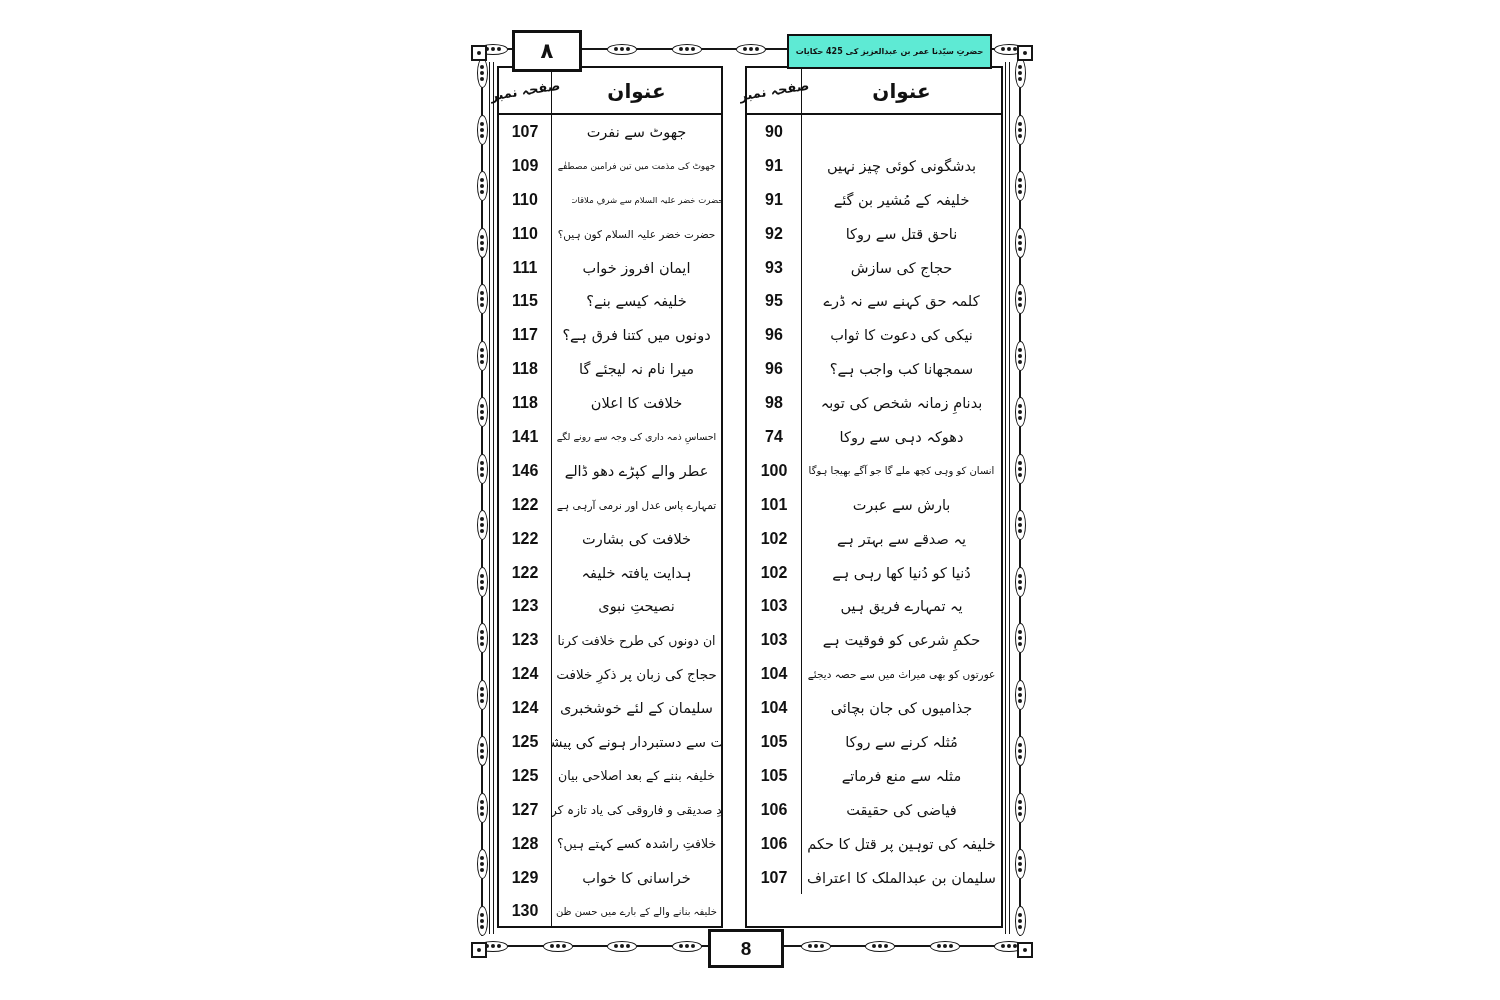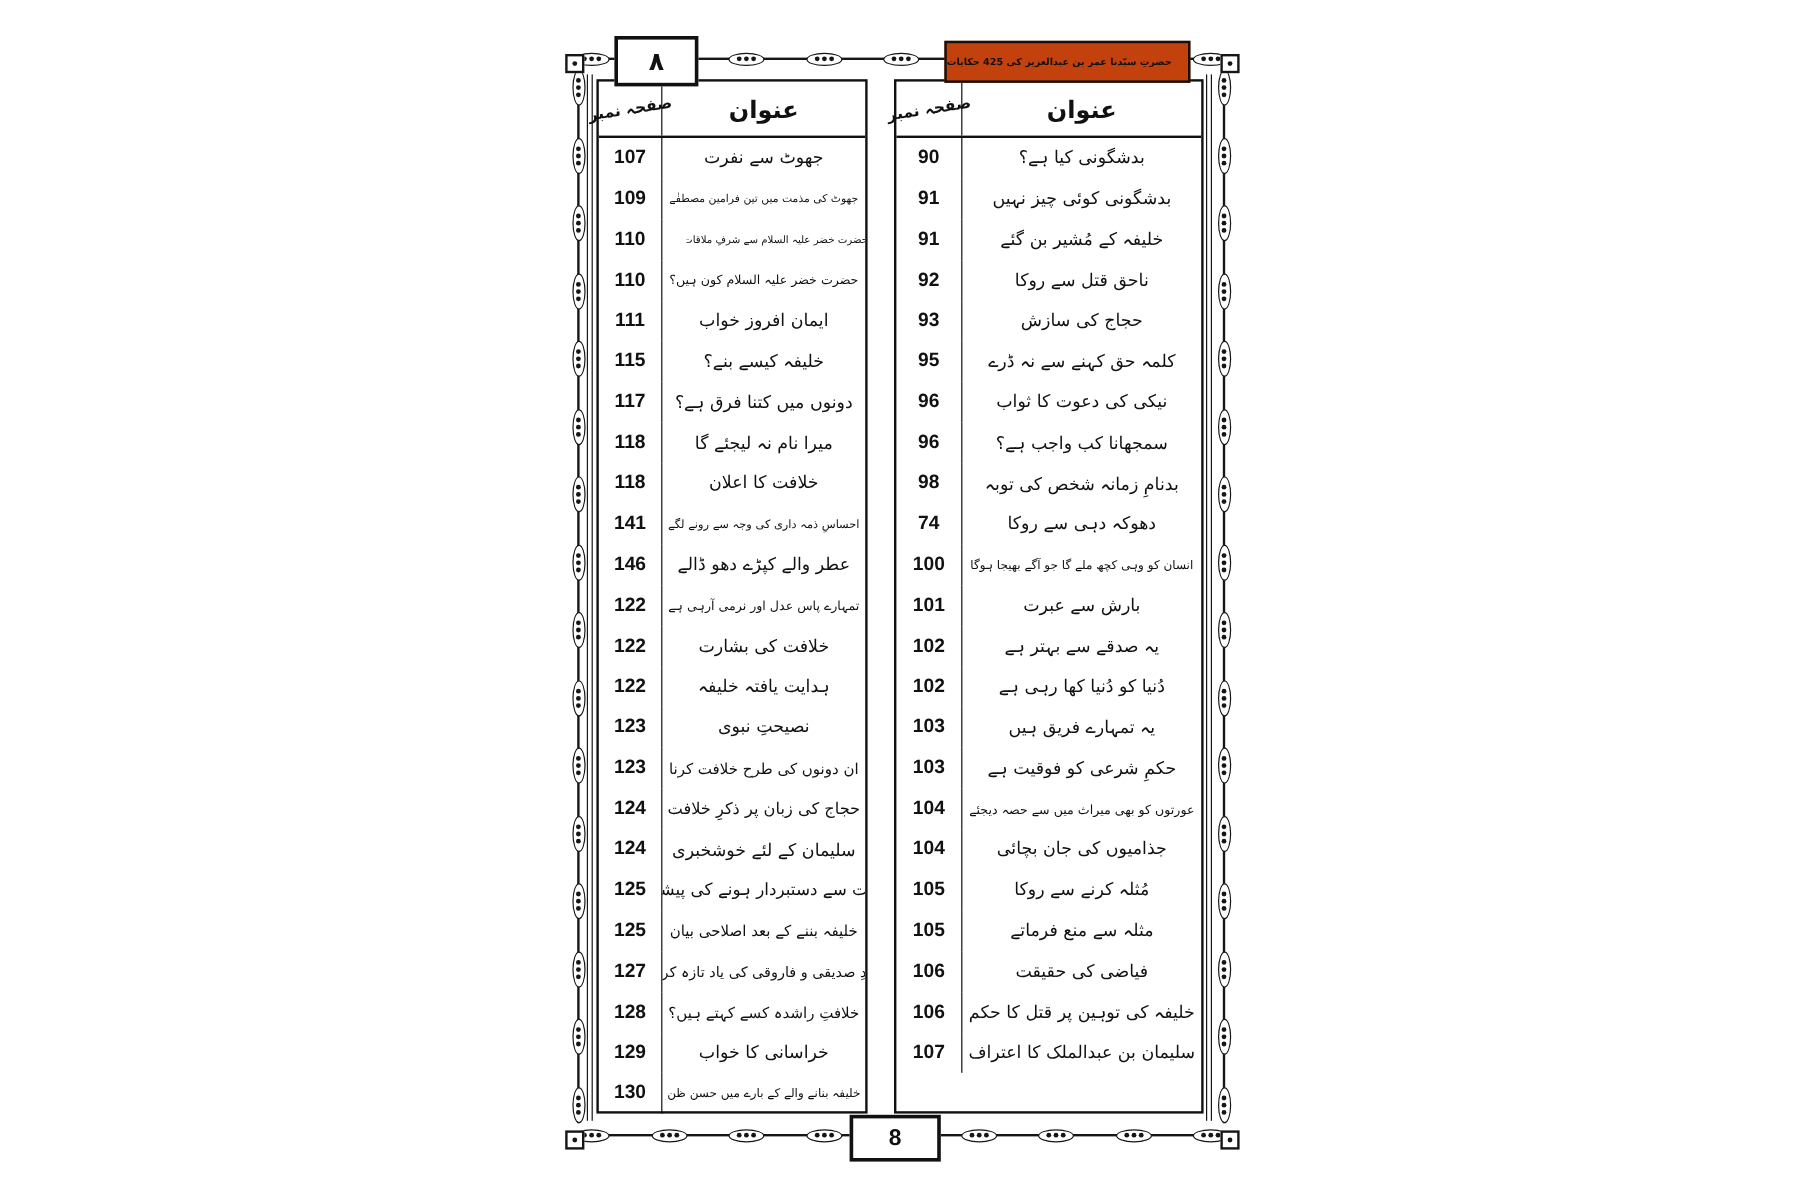--- a/index.html
+++ b/index.html
@@ -27,21 +27,21 @@
           display:flex;align-items:center;justify-content:center;}
   .corner::after{content:"";width:4px;height:4px;background:#161616;border-radius:50%;}
   .c-tl{left:471px;top:45px;} .c-tr{left:1017px;top:45px;}
   .c-bl{left:471px;top:942px;} .c-br{left:1017px;top:942px;}
 
   
   .pagenum-box{position:absolute;left:512px;top:30px;width:64px;height:36px;border:3px solid #111;
                background:#fff;z-index:3;display:flex;align-items:center;justify-content:center;
                font-size:21px;font-weight:600;}
   .title-box{position:absolute;left:787px;top:34px;width:201px;height:31px;border:2.5px solid #111;
-             background:#c2410c;z-index:3;display:flex;align-items:center;}
+             background:#5eead4;z-index:3;display:flex;align-items:center;justify-content:center;}
   .title-box .ttl{direction:rtl;white-space:nowrap;overflow:hidden;max-width:195px;
                   font-size:13px;font-weight:700;}
 
   
   .footer-box{position:absolute;left:708px;top:929px;width:70px;height:33px;border:3px solid #111;
               background:#fff;z-index:3;display:flex;align-items:center;justify-content:center;
               font-family:"Liberation Sans",sans-serif;font-size:19px;font-weight:700;}
 
   
   .toc-table{position:absolute;top:66px;height:862px;border:2.5px solid #111;background:#fff;z-index:2;
@@ -453,21 +453,20 @@
       <div class="th th-num">
         <span class="slant">صفحہ نمبر</span>
       </div>
       <div class="th th-title">
         <span>عنوان</span>
       </div>
     </div>
     <div class="tbody">
         <div class="tr">
           <div class="td td-num">90</div>
-          <div class="td td-title shrink">بدشگونی کیا ہے؟</div>
         </div>
         <div class="tr">
           <div class="td td-num">91</div>
           <div class="td td-title shrink">بدشگونی کوئی چیز نہیں</div>
         </div>
         <div class="tr">
           <div class="td td-num">91</div>
           <div class="td td-title shrink">خلیفہ کے مُشیر بن گئے</div>
         </div>
         <div class="tr">

